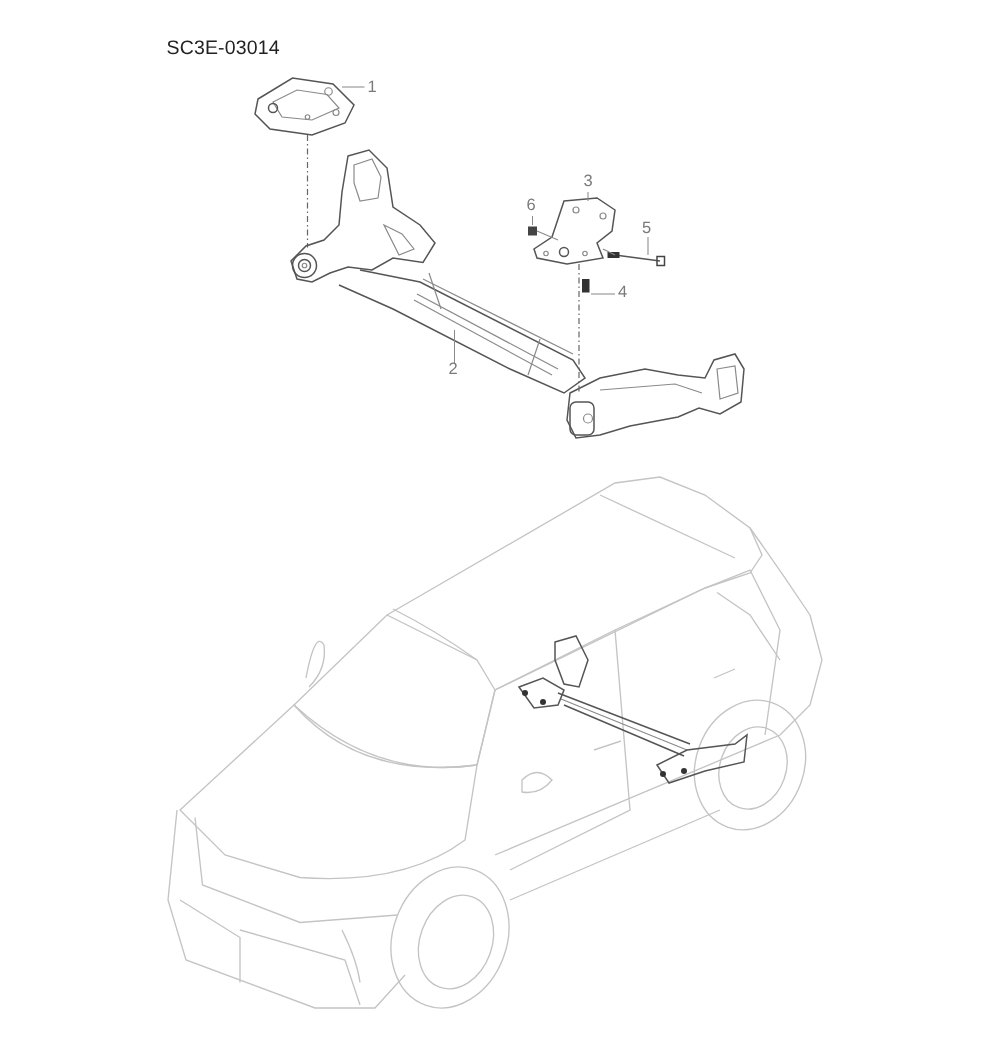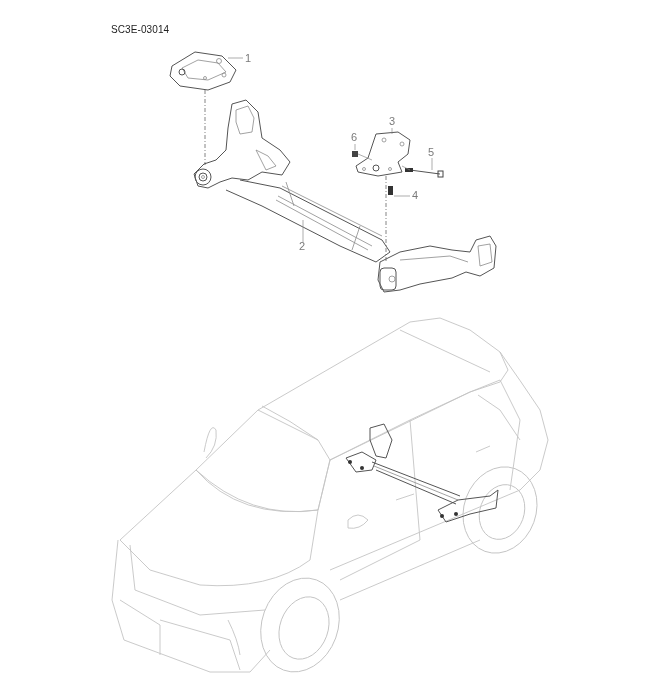--- a/index.html
+++ b/index.html
@@ -1,17 +1,17 @@
 <!DOCTYPE html>
 <html><head>
 <meta charset="utf-8">
 <style>
   html, body { margin: 0; padding: 0; background: #ffffff; }
   body { width: 659px; height: 692px; position: relative; overflow: hidden; font-family: "Liberation Sans", sans-serif; }
-  .title { position: absolute; left: 111px; top: 24px; font-size: 10px; color: #222222; letter-spacing: 0.1px; }
+  .title { position: absolute; left: 111px; top: 24px; font-size: 13px; color: #222222; letter-spacing: 0.1px; }
   .callout { position: absolute; font-size: 11px; color: #7a7a7a; font-family: "Liberation Sans", sans-serif; }
   svg { position: absolute; left: 0; top: 0; }
   .ln { fill: none; stroke: #8a8a8a; stroke-width: 0.8; }
   .lnd { fill: none; stroke: #555; stroke-width: 1; }
   .car { fill: none; stroke: #c4c4c4; stroke-width: 0.9; }
   .lead { fill: none; stroke: #8a8a8a; stroke-width: 0.7; }
   .dash { fill: none; stroke: #666; stroke-width: 0.8; stroke-dasharray: 4 2 1 2; }
 </style>
 </head>
 <body>

